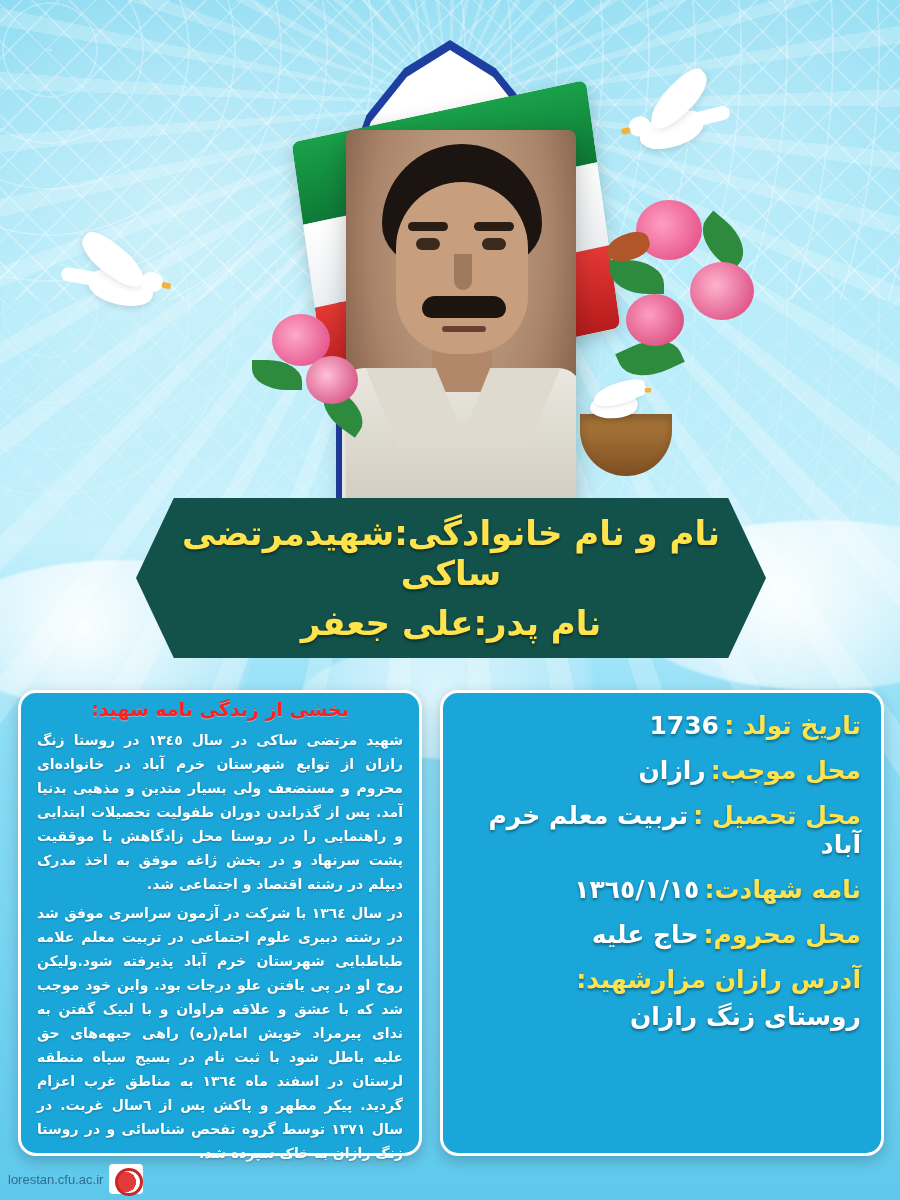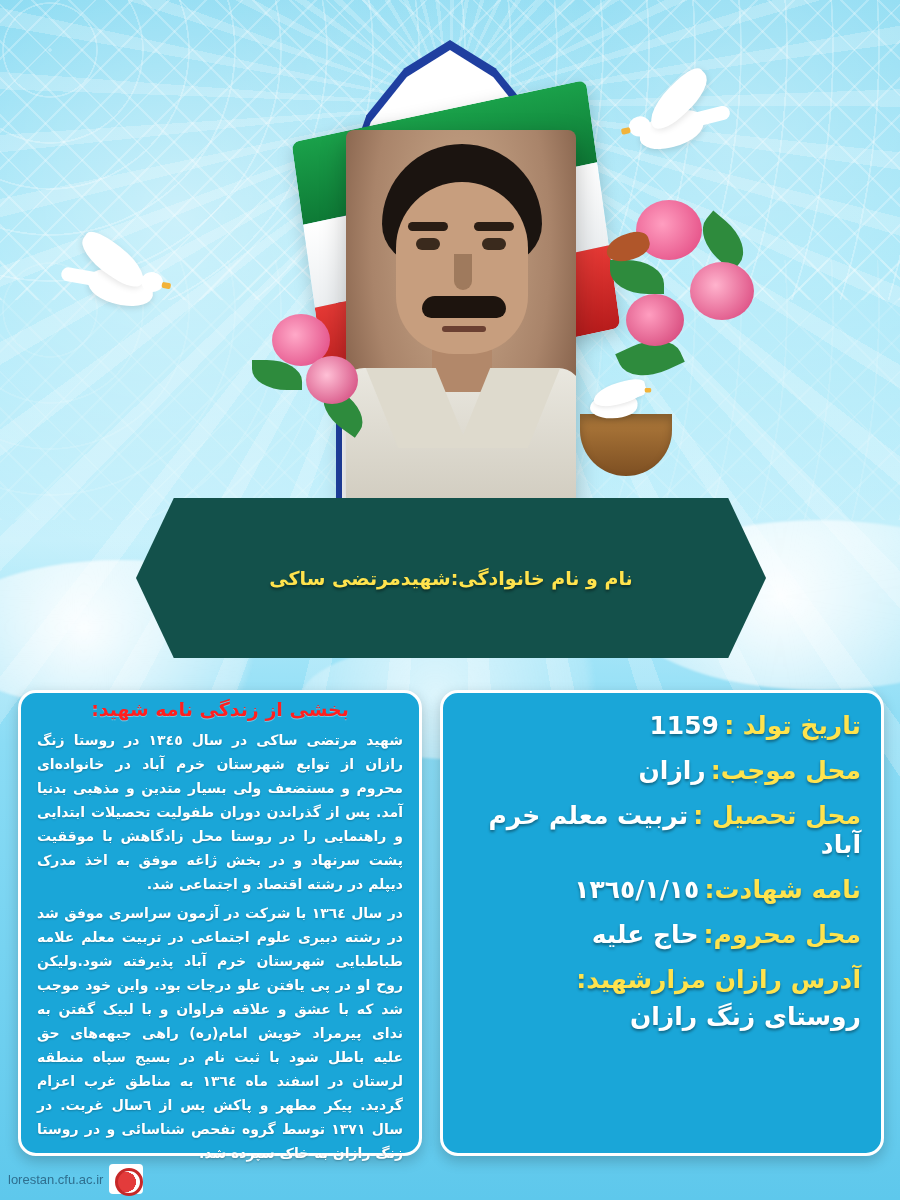--- a/index.html
+++ b/index.html
@@ -114,21 +114,21 @@
   
   .name-banner {
     position:absolute; left:136px; top:498px; width:630px; height:160px;
     background:#13514b;
     border-radius: 26px 26px 26px 26px;
     box-shadow: 0 6px 16px rgba(0,0,0,.2);
     clip-path: polygon(6% 0%, 94% 0%, 100% 50%, 94% 100%, 6% 100%, 0% 50%);
     display:flex; flex-direction:column; align-items:center; justify-content:center; gap:10px;
   }
   .name-line {
-    color:#ffe34d; font-weight:bold; font-size:19px; text-align:center;
+    color:#ffe34d; font-weight:bold; font-size:34px; text-align:center;
     text-shadow: 0 2px 3px rgba(0,0,0,.45);
     direction:rtl;
   }
 
   
   .box {
     position:absolute; background:#1aa6d8; border:3px solid #ffffff;
     border-radius:18px; box-shadow: 0 5px 14px rgba(0,0,0,.20);
   }
   .box-bio { left:18px; top:690px; width:404px; height:466px; padding:5px 16px 12px; }
@@ -250,34 +250,35 @@
     <div class="dove" style="left:18px; top:-2px; transform:scale(.72);">
       <div class="body" style="left:0; top:22px;"></div>
       <div class="wing" style="left:4px; top:6px; transform:rotate(-12deg);"></div>
       <div class="head" style="left:56px; top:6px;"></div>
       <div class="beak" style="left:76px; top:14px;"></div>
     </div>
   </div>
 
   <div class="name-banner">
     <div class="name-line">نام و نام خانوادگی:شهیدمرتضی ساکی</div>
+    <div class="name-line">نام پدر:علی جعفر</div>
   </div>
 
   <div class="box box-bio">
     <div class="bio-title">بخشی از زندگی نامه شهید:</div>
     <div class="bio-body">
       <p>شهید مرتضی ساکی در سال ۱۳٤٥ در روستا زنگ رازان از توابع شهرستان خرم آباد در خانواده‌ای محروم و مستضعف ولی بسیار متدین و مذهبی بدنیا آمد. پس از گذراندن دوران طفولیت تحصیلات ابتدایی و راهنمایی را در روستا محل زادگاهش با موققیت پشت سرنهاد و در بخش ژاغه موفق به اخذ مدرک دیپلم در رشته اقتصاد و اجتماعی شد.</p>
       <p>در سال ۱۳٦٤ با شرکت در آزمون سراسری موفق شد در رشته دبیری علوم اجتماعی در تربیت معلم علامه طباطبایی شهرستان خرم آباد پذیرفته شود.ولیکن روح او در پی یافتن علو درجات بود. واین خود موجب شد که با عشق و علاقه فراوان و با لبیک گفتن به ندای پیرمراد خویش امام(ره) راهی جبهه‌های حق علیه باطل شود با   ثبت نام در بسیج سپاه منطقه لرستان در اسفند ماه ۱۳٦٤ به مناطق غرب اعزام گردید. پیکر مطهر و پاکش پس از ٦سال غربت. در سال ۱۳۷۱ توسط گروه تفحص شناسائی و در روستا زنگ رازان به خاک سپرده شد.</p>
     </div>
   </div>
 
   <div class="box box-facts">
     <div class="fact-row">
       <span class="fact-label">تاریخ تولد :</span>
-      <span class="fact-value">1159</span>
+      <span class="fact-value">1736</span>
     </div>
     <div class="fact-row">
       <span class="fact-label">محل موجب:</span>
       <span class="fact-value">رازان</span>
     </div>
     <div class="fact-row">
       <span class="fact-label">محل تحصیل :</span>
       <span class="fact-value">تربیت معلم خرم آباد</span>
     </div>
     <div class="fact-row">

